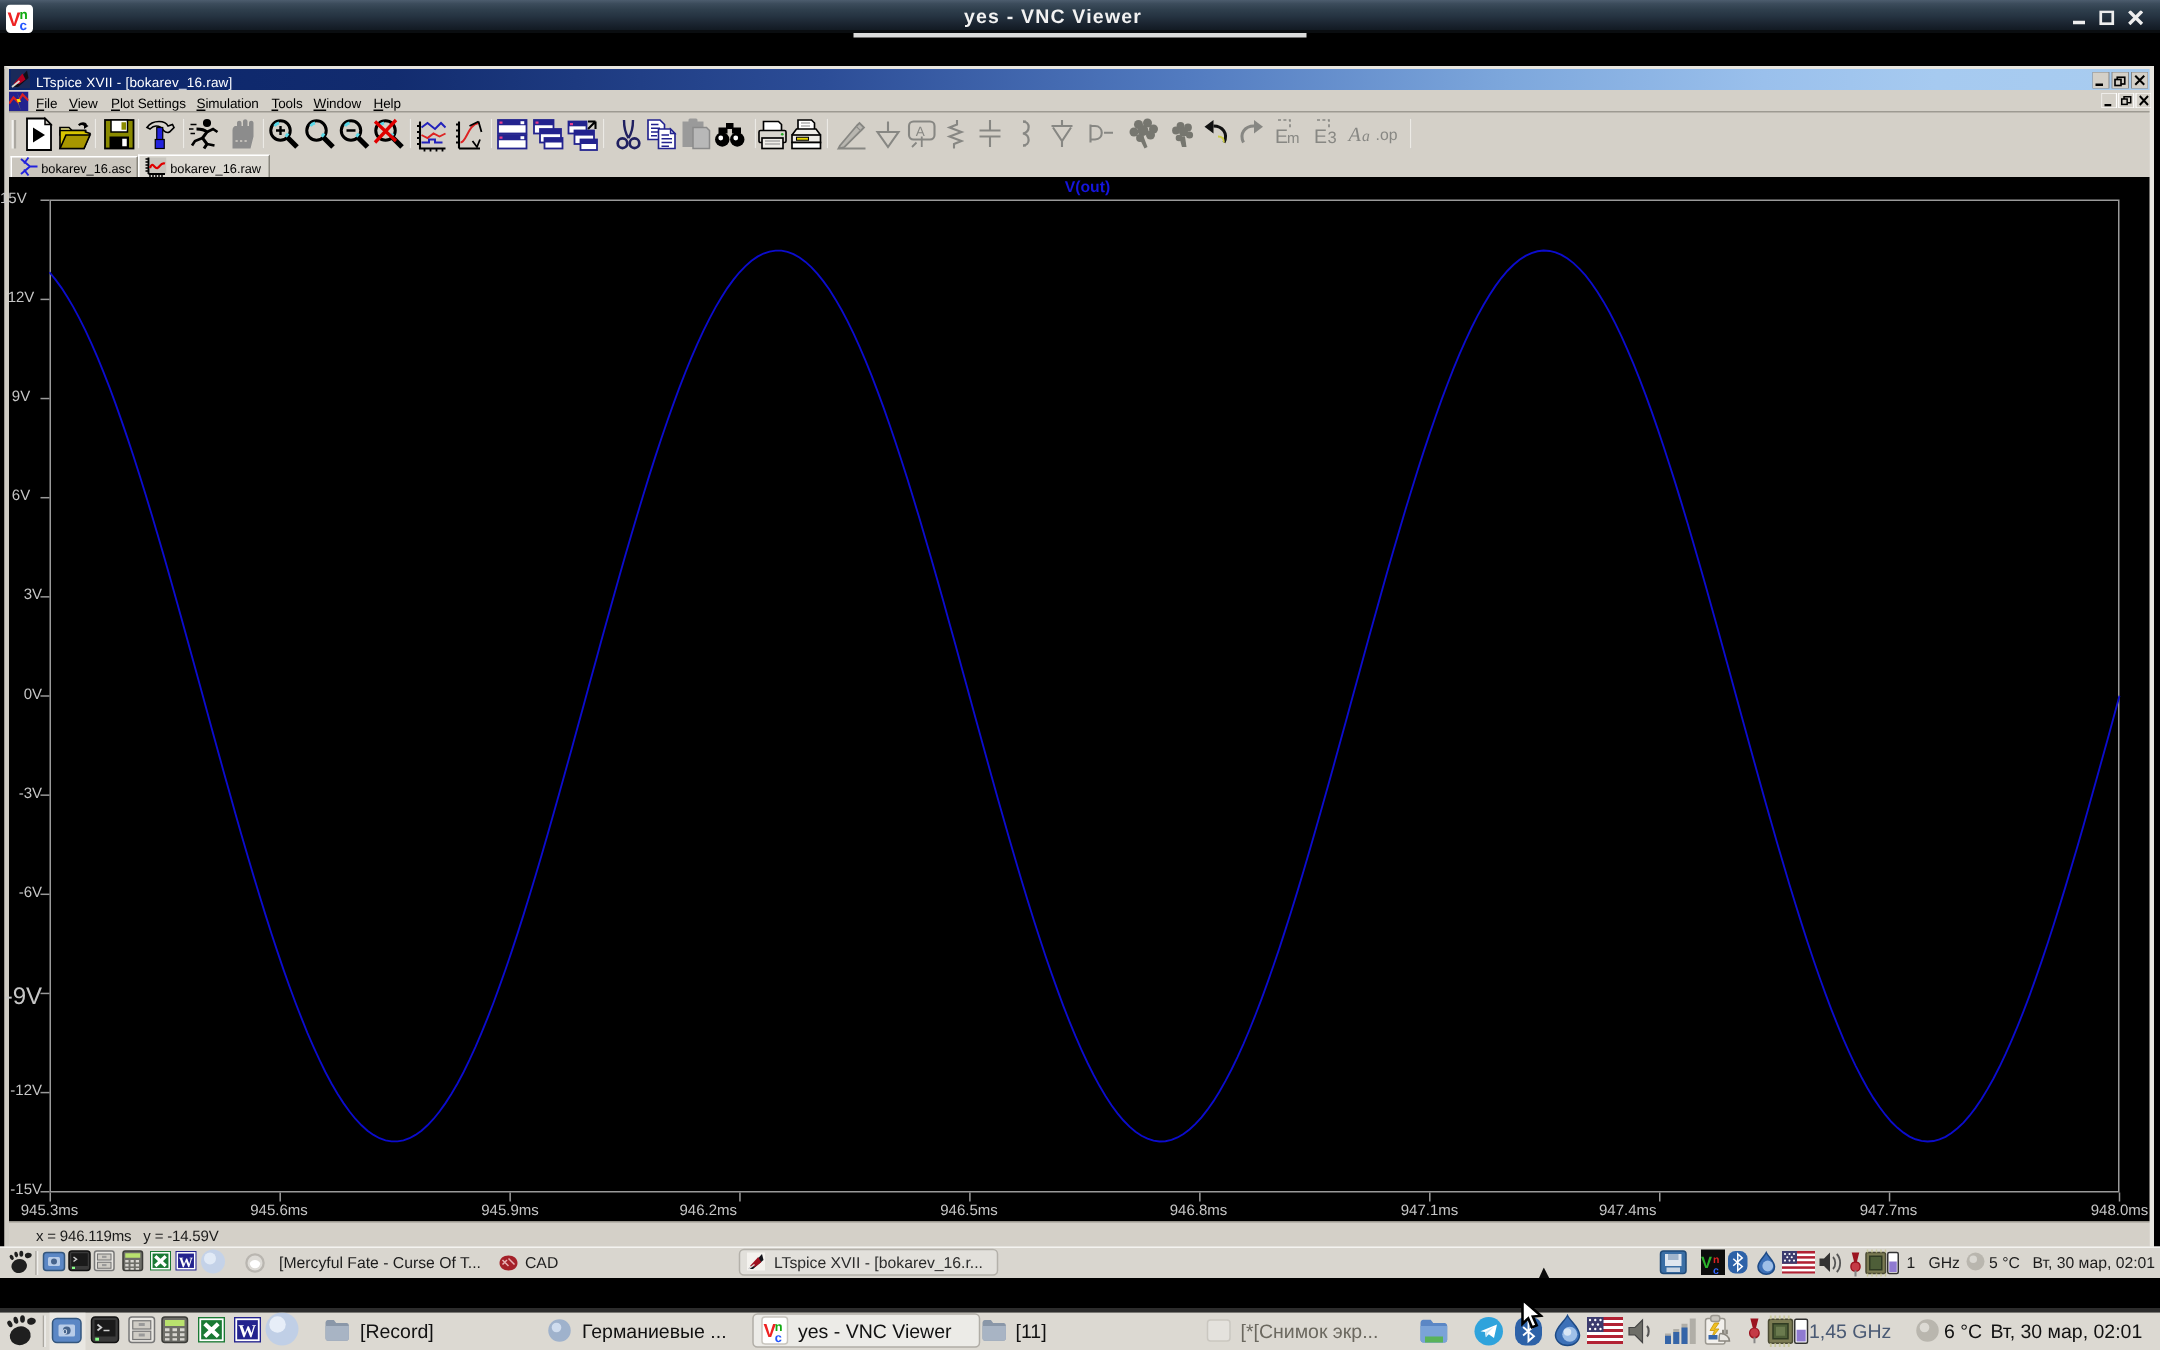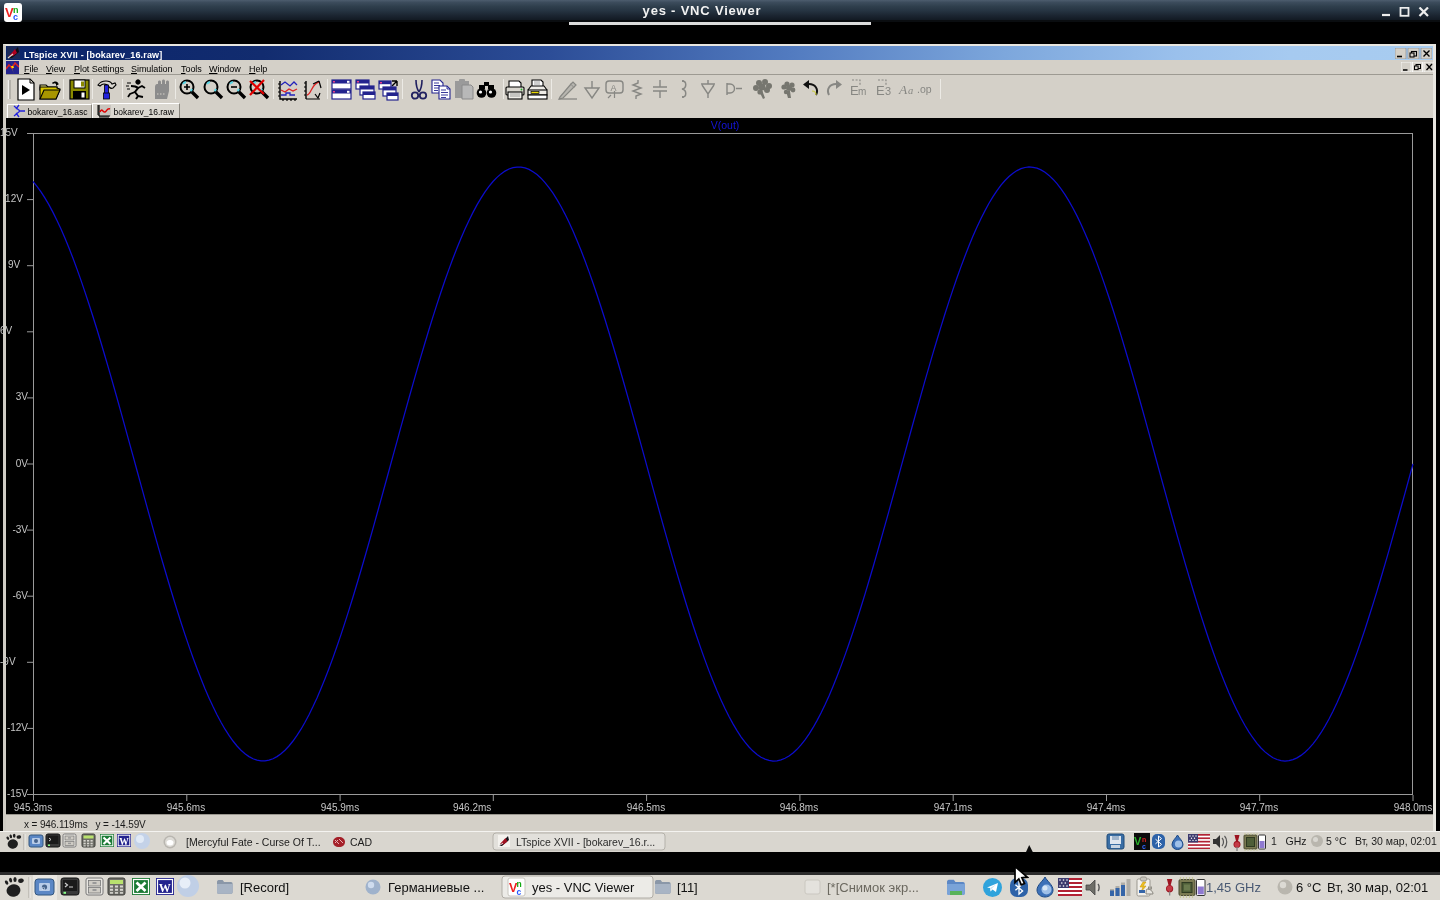--- a/index.html
+++ b/index.html
@@ -2,29 +2,29 @@
 <html><head><meta charset="utf-8"><style>
 *{margin:0;padding:0;box-sizing:border-box}
 body{width:1440px;height:900px;background:#000;font-family:"Liberation Sans",sans-serif;position:relative;overflow:hidden}
 .abs{position:absolute}
 #vncbar{left:0;top:0;width:1440px;height:22px;background:linear-gradient(180deg,#4d5d6e 0%,#3c4c5c 12%,#2f3f4d 32%,#253341 55%,#1b2531 78%,#121a23 100%);border-bottom:2px solid #0a0d10}
 #vnctitle{left:0;top:3px;width:1404px;text-align:center;color:#f2f2f2;font-size:13px;font-weight:bold;letter-spacing:.8px}
 #tabline{left:569px;top:22px;width:302px;height:3px;background:#dcdcdc}
 
 #ltwin{left:3px;top:44px;width:1433px;height:788px;background:#d4d0c8;border-top:2px solid #e8e6e0;border-left:3px solid #cfccc4;border-right:3px solid #e8e6e0}
 #lttitle{left:6px;top:46px;width:1427px;height:14px;background:linear-gradient(90deg,#0a246a 0%,#122c6f 18%,#2c4d97 38%,#527bc0 55%,#7da7dc 70%,#9ac0ec 82%,#a6caf0 90%,#a8ccf0 100%)}
-#lttext{left:24px;top:50px;color:#fff;font-size:9px;font-weight:bold;letter-spacing:.15px}
+#lttext{left:24px;top:50px;color:#fff;font-size:9px;font-weight:normal;letter-spacing:.15px}
 #menubar{left:6px;top:60px;width:1427px;height:15px;background:#d4d0c8;border-bottom:1px solid #9d9a92}
 .mi{position:absolute;top:64px;font-size:9px;color:#000;letter-spacing:-.05px}
 #toolbar{left:6px;top:76px;width:1427px;height:27px;background:#d4d0c8}
 .tsep{position:absolute;top:79px;width:1px;height:20px;background:#a9a69e;border-right:1px solid #eceae5}
 #tabbar{left:6px;top:103px;width:1427px;height:15px;background:#d4d0c8}
 
 #pane{left:6px;top:118px;width:1427px;height:696px;background:#000}
-#vout{left:660px;top:119px;width:130px;text-align:center;color:#1515dd;font-size:10.5px;font-weight:normal}
+#vout{left:660px;top:119px;width:130px;text-align:center;color:#1515dd;font-size:10.5px;font-weight:bold}
 
 #status{left:6px;top:814px;width:1427px;height:18px;background:#d4d0c8;border-top:1px solid #99968e}
 #stext{left:24px;top:819px;font-size:10px;color:#1a1a1a;letter-spacing:-.12px}
 
 #tb1{left:0;top:831px;width:1440px;height:21px;background:#d9d6cf;border-top:1px solid #f4f3f0}
 .t1t{position:absolute;font-size:10.5px;color:#1c1c1c}
 
 #hdark{left:0;top:852px;width:1440px;height:20px;background:#000}
 #hband{left:0;top:872px;width:1440px;height:3px;background:#2c2c2c}
 #tb2{left:0;top:875px;width:1440px;height:25px;background:#dcd9d2}
@@ -389,36 +389,36 @@
       <line x1="1106.5" y1="795" x2="1106.5" y2="801"></line>
       <line x1="1259.7" y1="795" x2="1259.7" y2="801"></line>
       <line x1="1413.0" y1="795" x2="1413.0" y2="801"></line>
     </g>
 <path d="M33,181.5 L37,186.4 L41,191.9 L45,198.1 L49,204.9 L53,212.4 L57,220.4 L61,229.1 L65,238.3 L69,248.1 L73,258.3 L77,269.1 L81,280.4 L85,292.1 L89,304.2 L93,316.7 L97,329.5 L101,342.7 L105,356.2 L109,369.9 L113,383.9 L117,398.0 L121,412.3 L125,426.8 L129,441.3 L133,455.9 L137,470.5 L141,485.1 L145,499.6 L149,514.1 L153,528.4 L157,542.6 L161,556.6 L165,570.3 L169,583.8 L173,597.0 L177,609.9 L181,622.5 L185,634.6 L189,646.4 L193,657.7 L197,668.5 L201,678.8 L205,688.7 L209,697.9 L213,706.6 L217,714.8 L221,722.3 L225,729.2 L229,735.4 L233,741.0 L237,746.0 L241,750.2 L245,753.8 L249,756.6 L253,758.8 L257,760.2 L261,760.9 L265,760.9 L269,760.2 L273,758.8 L277,756.6 L281,753.8 L285,750.2 L289,746.0 L293,741.0 L297,735.4 L301,729.2 L305,722.3 L309,714.8 L313,706.6 L317,697.9 L321,688.6 L325,678.8 L329,668.5 L333,657.6 L337,646.3 L341,634.6 L345,622.4 L349,609.9 L353,597.0 L357,583.8 L361,570.3 L365,556.5 L369,542.5 L373,528.4 L377,514.0 L381,499.6 L385,485.0 L389,470.5 L393,455.9 L397,441.3 L401,426.7 L405,412.3 L409,398.0 L413,383.8 L417,369.9 L421,356.1 L425,342.7 L429,329.5 L433,316.6 L437,304.1 L441,292.0 L445,280.3 L449,269.1 L453,258.3 L457,248.0 L461,238.3 L465,229.1 L469,220.4 L473,212.4 L477,204.9 L481,198.1 L485,191.9 L489,186.4 L493,181.5 L497,177.4 L501,173.9 L505,171.1 L509,169.0 L513,167.7 L517,167.1 L521,167.1 L525,167.9 L529,169.4 L533,171.7 L537,174.6 L541,178.2 L545,182.6 L549,187.6 L553,193.2 L557,199.6 L561,206.5 L565,214.1 L569,222.3 L573,231.1 L577,240.4 L581,250.3 L585,260.7 L589,271.6 L593,283.0 L597,294.8 L601,307.0 L605,319.5 L609,332.5 L613,345.7 L617,359.3 L621,373.0 L625,387.0 L629,401.2 L633,415.6 L637,430.0 L641,444.6 L645,459.2 L649,473.8 L653,488.4 L657,502.9 L661,517.3 L665,531.6 L669,545.7 L673,559.7 L677,573.4 L681,586.8 L685,600.0 L689,612.8 L693,625.2 L697,637.3 L701,648.9 L705,660.1 L709,670.9 L713,681.1 L717,690.8 L721,699.9 L725,708.5 L729,716.5 L733,723.9 L737,730.6 L741,736.8 L745,742.2 L749,747.0 L753,751.1 L757,754.5 L761,757.2 L765,759.1 L769,760.4 L773,761.0 L777,760.8 L781,759.9 L785,758.3 L789,756.0 L793,753.0 L797,749.3 L801,744.9 L805,739.8 L809,734.1 L813,727.7 L817,720.6 L821,713.0 L825,704.7 L829,695.9 L833,686.5 L837,676.5 L841,666.1 L845,655.1 L849,643.7 L853,631.9 L857,619.6 L861,607.0 L865,594.1 L869,580.8 L873,567.2 L877,553.4 L881,539.4 L885,525.2 L889,510.8 L893,496.3 L897,481.8 L901,467.2 L905,452.6 L909,438.0 L913,423.5 L917,409.1 L921,394.8 L925,380.7 L929,366.8 L933,353.1 L937,339.7 L941,326.6 L945,313.8 L949,301.4 L953,289.4 L957,277.8 L961,266.6 L965,256.0 L969,245.8 L973,236.1 L977,227.1 L981,218.5 L985,210.6 L989,203.3 L993,196.6 L997,190.6 L1001,185.2 L1005,180.5 L1009,176.5 L1013,173.2 L1017,170.6 L1021,168.7 L1025,167.5 L1029,167.0 L1033,167.3 L1037,168.2 L1041,169.9 L1045,172.3 L1049,175.4 L1053,179.2 L1057,183.6 L1061,188.8 L1065,194.6 L1069,201.1 L1073,208.2 L1077,215.9 L1081,224.2 L1085,233.2 L1089,242.6 L1093,252.6 L1097,263.1 L1101,274.1 L1105,285.6 L1109,297.5 L1113,309.8 L1117,322.4 L1121,335.4 L1125,348.7 L1129,362.3 L1133,376.2 L1137,390.2 L1141,404.5 L1145,418.8 L1149,433.3 L1153,447.9 L1157,462.5 L1161,477.1 L1165,491.6 L1169,506.1 L1173,520.5 L1177,534.8 L1181,548.9 L1185,562.8 L1189,576.4 L1193,589.8 L1197,602.9 L1201,615.6 L1205,628.0 L1209,640.0 L1213,651.5 L1217,662.6 L1221,673.2 L1225,683.3 L1229,692.9 L1233,701.9 L1237,710.4 L1241,718.2 L1245,725.5 L1249,732.1 L1253,738.0 L1257,743.3 L1261,748.0 L1265,751.9 L1269,755.1 L1273,757.7 L1277,759.5 L1281,760.6 L1285,761.0 L1289,760.7 L1293,759.6 L1297,757.9 L1301,755.4 L1305,752.2 L1309,748.4 L1313,743.8 L1317,738.6 L1321,732.7 L1325,726.1 L1329,719.0 L1333,711.2 L1337,702.8 L1341,693.8 L1345,684.3 L1349,674.2 L1353,663.7 L1357,652.6 L1361,641.1 L1365,629.2 L1369,616.8 L1373,604.1 L1377,591.1 L1381,577.7 L1385,564.1 L1389,550.3 L1393,536.2 L1397,521.9 L1401,507.5 L1405,493.1 L1409,478.5 L1413,463.9" stroke="#0c0ccd" stroke-width="1.25" fill="none"></path>
 </svg>
 
 <div class="abs" style="left:0;top:127px;width:28px;text-align:left;font-size:10px;color:#c6c6c6">15V</div>
 <div class="abs" style="left:0;top:193px;width:28px;text-align:center;font-size:10px;color:#c6c6c6">12V</div>
 <div class="abs" style="left:0;top:259px;width:28px;text-align:center;font-size:10px;color:#c6c6c6">9V</div>
-<div class="abs" style="left:0;top:325px;width:28px;text-align:left;font-size:10px;color:#c6c6c6">6V</div>
+<div class="abs" style="left:0;top:325px;width:28px;text-align:center;font-size:10px;color:#c6c6c6">6V</div>
 <div class="abs" style="left:0;top:391px;width:28px;text-align:right;font-size:10px;color:#c6c6c6">3V</div>
 <div class="abs" style="left:0;top:458px;width:28px;text-align:right;font-size:10px;color:#c6c6c6">0V</div>
 <div class="abs" style="left:0;top:524px;width:28px;text-align:right;font-size:10px;color:#c6c6c6">-3V</div>
 <div class="abs" style="left:0;top:590px;width:28px;text-align:right;font-size:10px;color:#c6c6c6">-6V</div>
-<div class="abs" style="left:0;top:656px;width:28px;font-size:10px;color:#c6c6c6">-9V</div>
+<div class="abs" style="left:0;top:656px;width:28px;text-align:right;font-size:16px;color:#c6c6c6">-9V</div>
 <div class="abs" style="left:0;top:722px;width:28px;text-align:right;font-size:10px;color:#c6c6c6">-12V</div>
 <div class="abs" style="left:0;top:788px;width:28px;text-align:right;font-size:10px;color:#c6c6c6">-15V</div>
 <div class="abs" style="left:-7px;top:802px;width:80px;text-align:center;font-size:10px;color:#c6c6c6">945.3ms</div>
 <div class="abs" style="left:146px;top:802px;width:80px;text-align:center;font-size:10px;color:#c6c6c6">945.6ms</div>
 <div class="abs" style="left:300px;top:802px;width:80px;text-align:center;font-size:10px;color:#c6c6c6">945.9ms</div>
 <div class="abs" style="left:453px;top:802px;width:80px;font-size:10px;color:#c6c6c6">946.2ms</div>
 <div class="abs" style="left:606px;top:802px;width:80px;text-align:center;font-size:10px;color:#c6c6c6">946.5ms</div>
 <div class="abs" style="left:759px;top:802px;width:80px;text-align:center;font-size:10px;color:#c6c6c6">946.8ms</div>
 <div class="abs" style="left:913px;top:802px;width:80px;text-align:center;font-size:10px;color:#c6c6c6">947.1ms</div>
-<div class="abs" style="left:1066px;top:802px;width:80px;text-align:center;font-size:10px;color:#c6c6c6">947.4ms</div>
+<div class="abs" style="left:1066px;top:802px;width:80px;font-size:10px;color:#c6c6c6">947.4ms</div>
 <div class="abs" style="left:1219px;top:802px;width:80px;text-align:center;font-size:10px;color:#c6c6c6">947.7ms</div>
 <div class="abs" style="left:1373px;top:802px;width:80px;text-align:center;font-size:10px;color:#c6c6c6">948.0ms</div>
 <div class="abs" id="status"></div>
 <div class="abs" id="stext">x = 946.119ms&nbsp;&nbsp;&nbsp;y = -14.59V</div>
 
 <div class="abs" id="tb1"></div>
 <svg class="abs" style="left:0;top:832px" width="1440" height="20" viewBox="0 0 1440 20">
 
 <g transform="translate(6,2)" fill="#1f1f1f">
 <ellipse cx="6.8" cy="10" rx="5.2" ry="4.6" transform="rotate(-15 6.8 10)"></ellipse>

